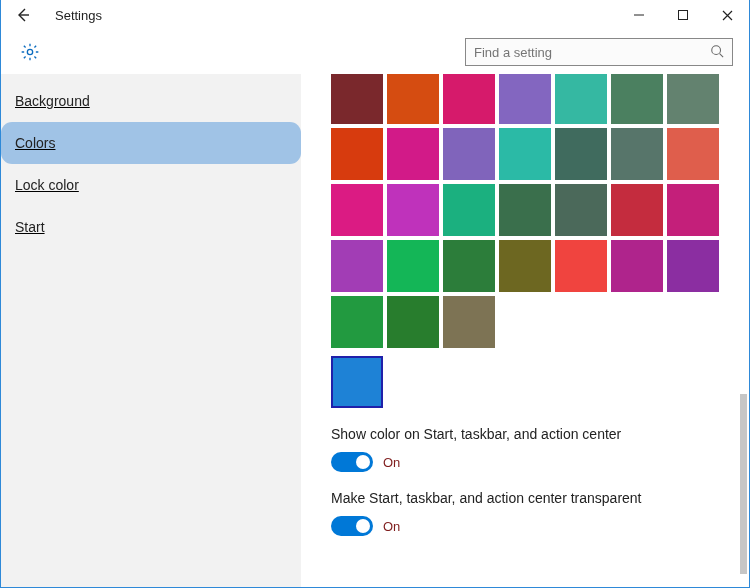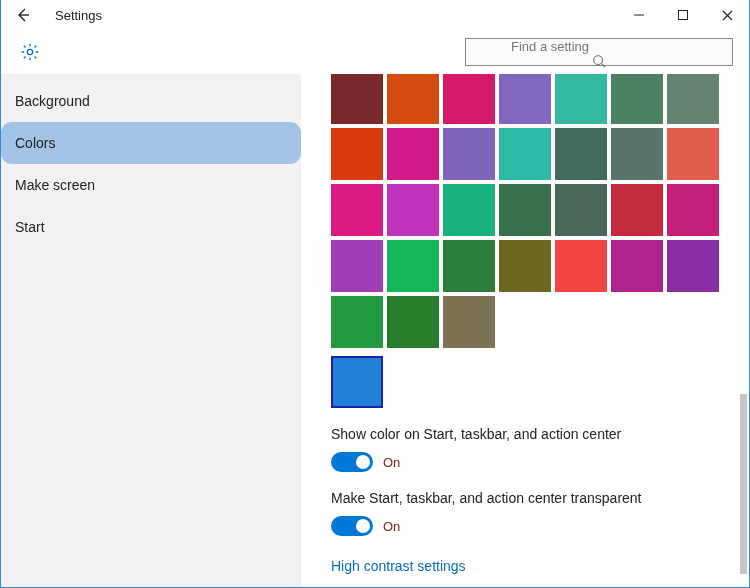--- a/index.html
+++ b/index.html
@@ -77,21 +77,20 @@
     }
     .search {
       width: 268px;
       height: 28px;
       border: 1px solid #888;
       display: flex;
       align-items: center;
       padding: 0 8px;
       background: #fbfbfb;
       position: relative;
-      flex-direction: column;
     }
     .search input {
       border: none;
       outline: none;
       background: transparent;
       font-size: 13px;
       color: #666;
       flex: 1;
     }
     .search-icon {
@@ -99,20 +98,21 @@
       font-size: 13px;
     }
     .body {
       display: flex;
       height: calc(100% - 74px);
     }
     .sidebar {
       width: 300px;
       background: #f2f2f2;
       padding-top: 6px;
+      text-decoration: underline;
     }
     .side-item {
       height: 42px;
       display: flex;
       align-items: center;
       padding-left: 14px;
       font-size: 14px;
       color: #222;
       cursor: pointer;
     }
@@ -237,21 +237,21 @@
           </svg>
       </span>
     </div>
   </div>
 </div>
 
 <div class="body">
   <div class="sidebar" id="sidebar">
       <div class="side-item">Background</div>
       <div class="side-item selected">Colors</div>
-      <div class="side-item">Make screen</div>
+      <div class="side-item">Lock color</div>
       <div class="side-item">Start</div>
     </div>
 
   <div class="content">
     <div class="palette" id="palette">
         <div class="swatch" style="background: rgb(122, 40, 44);"></div>
         <div class="swatch" style="background: rgb(213, 76, 17);"></div>
         <div class="swatch" style="background: rgb(214, 26, 107);"></div>
         <div class="swatch" style="background: rgb(131, 102, 192);"></div>
         <div class="swatch" style="background: rgb(53, 184, 162);"></div>
@@ -290,17 +290,16 @@
       <div class="toggle"></div>
       <span class="toggle-label">On</span>
     </div>
 
     <div class="setting">Make Start, taskbar, and action center transparent</div>
     <div class="toggle-row">
       <div class="toggle"></div>
       <span class="toggle-label">On</span>
     </div>
 
-    <div class="link">High contrast settings</div>
 
     <div class="scrollbar"></div>
   </div>
 </div>
 
 </body></html>

